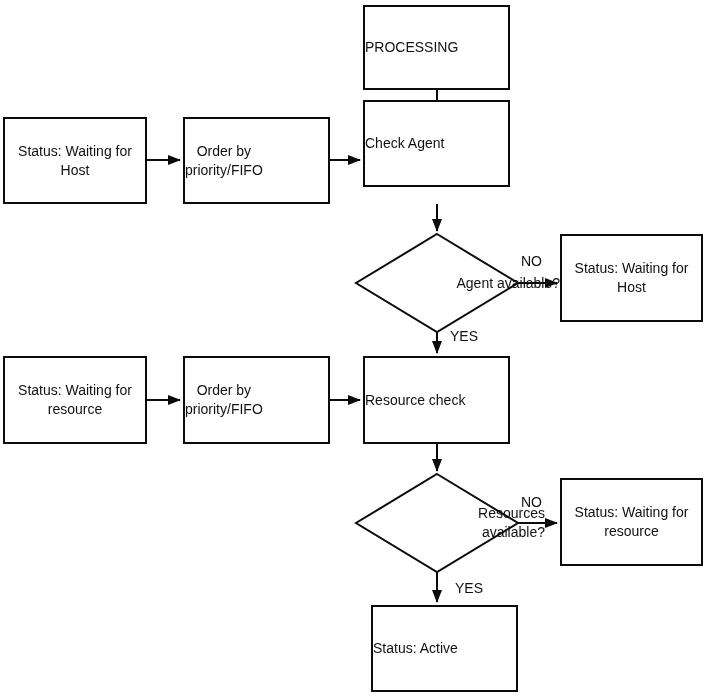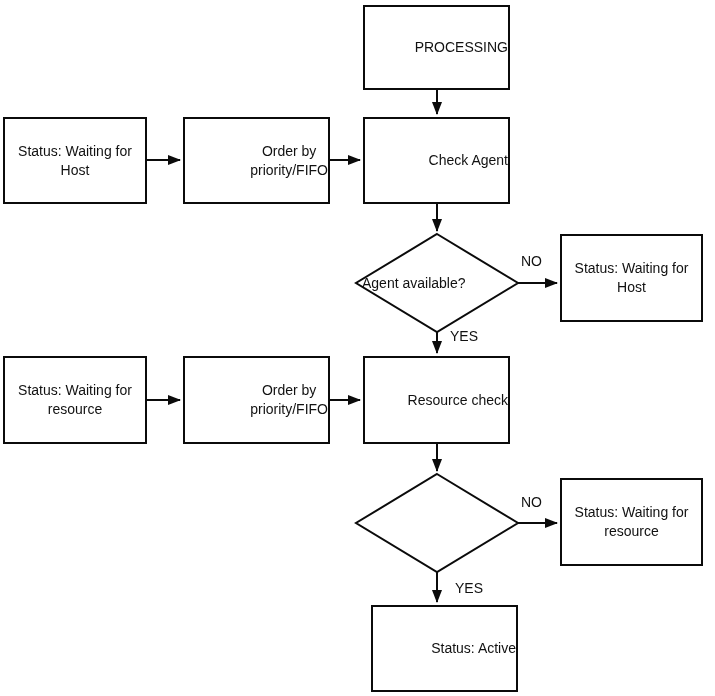--- a/index.html
+++ b/index.html
@@ -4,33 +4,33 @@
 <style>
   html,body{margin:0;padding:0;background:#fff;}
   .canvas{
     position:relative;width:715px;height:696px;background:#ffffff;
     font-family:"Liberation Sans",sans-serif;font-size:14px;color:#111111;
     overflow:hidden;
   }
   .layer{position:absolute;left:0;top:0;width:715px;height:696px;}
   .box{
     position:absolute;box-sizing:border-box;background:#ffffff;
-    border:2px solid #0b0b0b;display:flex;align-items:center;justify-content:flex-end;
+    border:2px solid #0b0b0b;display:flex;align-items:center;justify-content:flex-start;
     text-align:center;line-height:19px;
   }
   .txt{width:137px;margin:0 auto;}
   .it{}
   .bl{display:block;}
-  .dlabel{position:absolute;text-align:left;line-height:19px;}
+  .dlabel{position:absolute;text-align:right;line-height:19px;padding-left:48px;}
   .elabel{position:absolute;line-height:15px;}
   
   .n-processing   {left:363px;top:5px;  width:147px;height:85px;}
   .n-wait-host-l  {left:3px;  top:117px;width:144px;height:87px;}
   .n-order1       {left:183px;top:117px;width:147px;height:87px;}
-  .n-check-agent  {left:363px;top:117px;width:147px;height:87px;}
+  .n-check-agent  {left:363px;top:100px;width:147px;height:87px;}
   .n-wait-host-r  {left:560px;top:234px;width:143px;height:88px;}
   .n-wait-res-l   {left:3px;  top:356px;width:144px;height:88px;}
   .n-order2       {left:183px;top:356px;width:147px;height:88px;}
   .n-res-check    {left:363px;top:356px;width:147px;height:88px;}
   .n-wait-res-r   {left:560px;top:478px;width:143px;height:88px;}
   .n-active       {left:363px;top:605px;width:147px;height:87px;margin-left:8px;}
   .d-agent-label  {left:362px;top:274px;width:150px;}
   .d-res-label    {left:377px;top:504px;width:120px;}
   .l-no1 {left:521px;top:254px;}
   .l-yes1{left:450px;top:329px;}
@@ -107,20 +107,24 @@
     <div>
       <span class="bl">Order by</span>
       <span class="bl">priority/FIFO</span>
     </div>
   </div>
 
   <div class="box n-res-check">
     <span>Resource check</span>
   </div>
 
+  <div class="dlabel d-res-label">
+    <span class="bl">Resources</span>
+    <span class="bl">available?</span>
+  </div>
 
   <div class="box n-wait-res-r">
     <div class="txt">
       <span>Status: </span><span class="it">Waiting for</span>
       <span class="it bl">resource</span>
     </div>
   </div>
 
   <div class="box n-active">
     <div>

